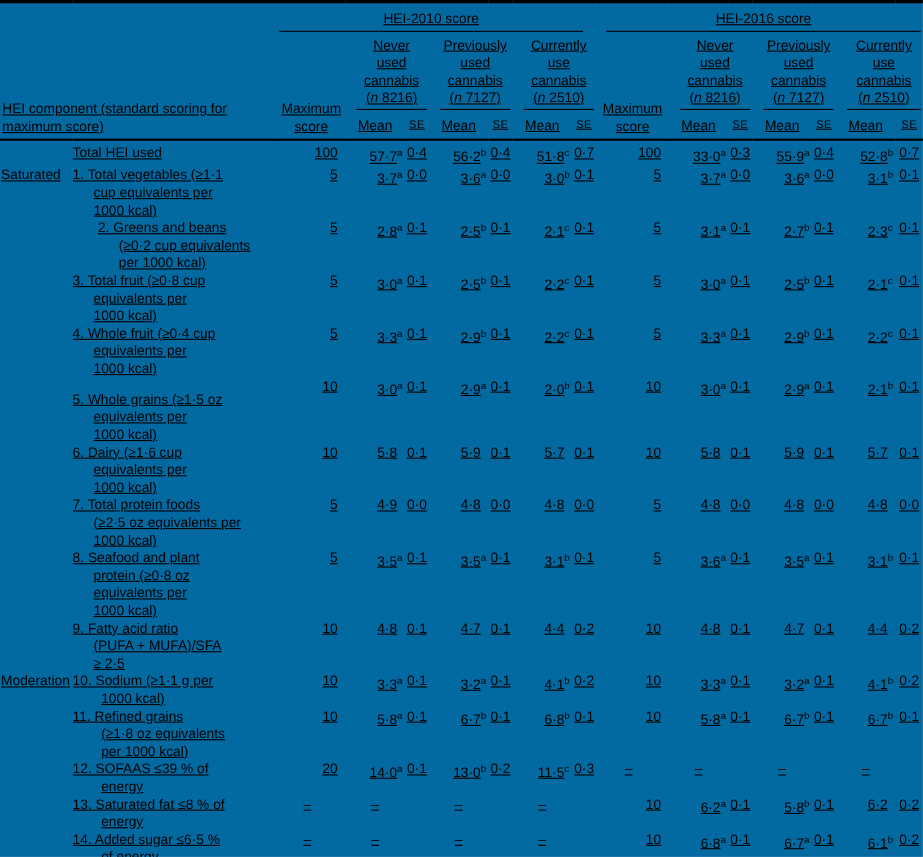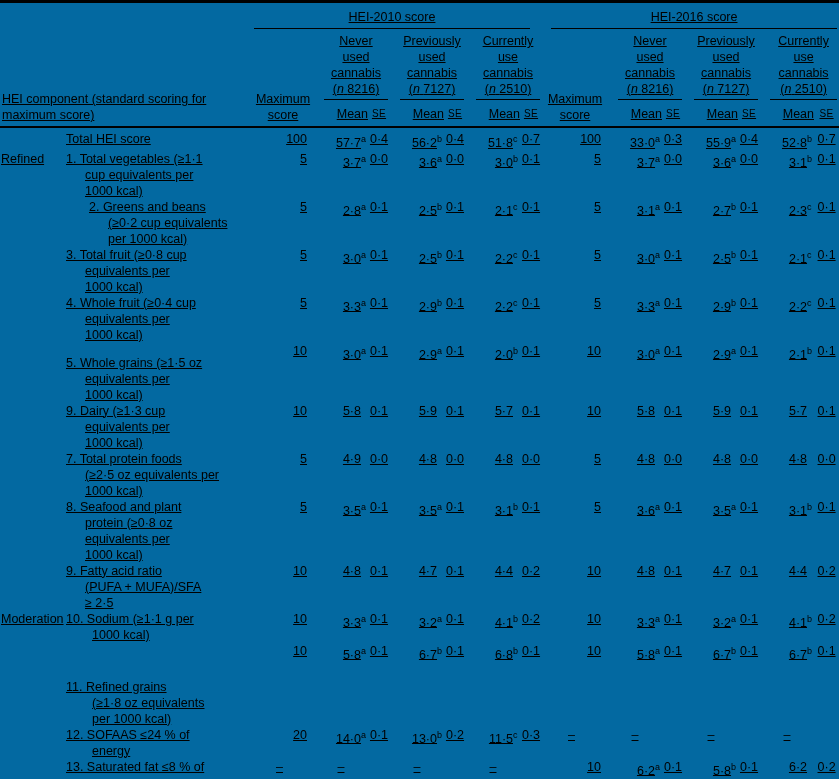--- a/index.html
+++ b/index.html
@@ -21,21 +21,21 @@
   .sp1 { margin-left: 2px; margin-right: 12px; }
   .sp2 { margin-left: 9px; margin-right: 2px; }
   
   .grpbox {
     border-bottom: 1.5px solid #000; padding: 4px 0 2px; text-align: center;
     margin: 0 2px 0 10px;
   }
   .grpbox .glines { white-space: pre-line; text-align: center; }
   .stub { text-align: left; white-space: pre-line; padding: 0 0 3px 2px; }
   .maxh { text-align: center; white-space: pre-line; padding-bottom: 3px; }
-  .meanh { text-align: right; padding: 4px 0 4px; }
+  .meanh { text-align: center; padding: 4px 0 4px; }
   .seh { font-size: 10px; letter-spacing: 0.4px; padding: 6px 0 4px; }
   
   tbody tr:first-child td { border-top: 2.5px solid #000; padding-top: 3px; }
   tbody tr:last-child td { border-bottom: 3.5px solid #000; padding-bottom: 4px; }
   .groupcell { padding-left: 1px; }
   .lbl { white-space: pre-line; }
   .maxcell { text-align: right; padding-right: 7px; }
   .mcell { text-align: right; white-space: nowrap; }
   .scell { text-align: center; }
   .msup { display: inline-block; width: 7px; font-size: 9px; vertical-align: 4.5px; text-align: left; }
@@ -137,39 +137,39 @@
       <th class="meanh">Mean</th>
       <th class="seh">SE</th>
       <th class="meanh">Mean</th>
       <th class="seh">SE</th>
     </tr>
   </thead>
   <tbody id="tbody">
         <tr>
           <td class="groupcell"></td>
           <td>
-            <div class="lbl" style="padding-left: 0px; text-indent: 0px;">Total HEI score</div>
+            <div class="lbl" style="padding-left: 0px; text-indent: 0px;">Total HEI used</div>
           </td>
           <td class="maxcell">100</td>
           <td class="mcell"><span>57·7</span><span class="msup">a</span></td>
           <td class="scell">0·4</td>
           <td class="mcell"><span>56·2</span><span class="msup">b</span></td>
           <td class="scell">0·4</td>
           <td class="mcell"><span>51·8</span><span class="msup">c</span></td>
           <td class="scell">0·7</td>
           <td class="maxcell">100</td>
           <td class="mcell"><span>33·0</span><span class="msup">a</span></td>
           <td class="scell">0·3</td>
           <td class="mcell"><span>55·9</span><span class="msup">a</span></td>
           <td class="scell">0·4</td>
           <td class="mcell"><span>52·8</span><span class="msup">b</span></td>
           <td class="scell">0·7</td>
         </tr>
         <tr>
-          <td class="groupcell">Refined</td>
+          <td class="groupcell">Saturated</td>
           <td>
             <div class="lbl" style="padding-left: 19px; text-indent: -19px;">1. Total vegetables (≥1·1
 cup equivalents per
 1000 kcal)</div>
           </td>
           <td class="maxcell">5</td>
           <td class="mcell"><span>3·7</span><span class="msup">a</span></td>
           <td class="scell">0·0</td>
           <td class="mcell"><span>3·6</span><span class="msup">a</span></td>
           <td class="scell">0·0</td>
@@ -267,21 +267,21 @@
           <td class="mcell"><span>3·0</span><span class="msup">a</span></td>
           <td class="scell">0·1</td>
           <td class="mcell"><span>2·9</span><span class="msup">a</span></td>
           <td class="scell">0·1</td>
           <td class="mcell"><span>2·1</span><span class="msup">b</span></td>
           <td class="scell">0·1</td>
         </tr>
         <tr>
           <td class="groupcell"></td>
           <td>
-            <div class="lbl" style="padding-left: 19px; text-indent: -19px;">9. Dairy (≥1·3 cup
+            <div class="lbl" style="padding-left: 19px; text-indent: -19px;">6. Dairy (≥1·6 cup
 equivalents per
 1000 kcal)</div>
           </td>
           <td class="maxcell">10</td>
           <td class="mcell"><span>5·8</span><span class="msup"></span></td>
           <td class="scell">0·1</td>
           <td class="mcell"><span>5·9</span><span class="msup"></span></td>
           <td class="scell">0·1</td>
           <td class="mcell"><span>5·7</span><span class="msup"></span></td>
           <td class="scell">0·1</td>
@@ -377,21 +377,21 @@
           <td class="mcell"><span>3·3</span><span class="msup">a</span></td>
           <td class="scell">0·1</td>
           <td class="mcell"><span>3·2</span><span class="msup">a</span></td>
           <td class="scell">0·1</td>
           <td class="mcell"><span>4·1</span><span class="msup">b</span></td>
           <td class="scell">0·2</td>
         </tr>
         <tr>
           <td class="groupcell"></td>
           <td>
-            <div class="lbl" style="padding-left: 26px; text-indent: -26px; margin-top: 36px;">11. Refined grains
+            <div class="lbl" style="padding-left: 26px; text-indent: -26px;">11. Refined grains
 (≥1·8 oz equivalents
 per 1000 kcal)</div>
           </td>
           <td class="maxcell">10</td>
           <td class="mcell"><span>5·8</span><span class="msup">a</span></td>
           <td class="scell">0·1</td>
           <td class="mcell"><span>6·7</span><span class="msup">b</span></td>
           <td class="scell">0·1</td>
           <td class="mcell"><span>6·8</span><span class="msup">b</span></td>
           <td class="scell">0·1</td>
@@ -399,21 +399,21 @@
           <td class="mcell"><span>5·8</span><span class="msup">a</span></td>
           <td class="scell">0·1</td>
           <td class="mcell"><span>6·7</span><span class="msup">b</span></td>
           <td class="scell">0·1</td>
           <td class="mcell"><span>6·7</span><span class="msup">b</span></td>
           <td class="scell">0·1</td>
         </tr>
         <tr>
           <td class="groupcell"></td>
           <td>
-            <div class="lbl" style="padding-left: 26px; text-indent: -26px;">12. SOFAAS ≤24 % of
+            <div class="lbl" style="padding-left: 26px; text-indent: -26px;">12. SOFAAS ≤39 % of
 energy</div>
           </td>
           <td class="maxcell">20</td>
           <td class="mcell"><span>14·0</span><span class="msup">a</span></td>
           <td class="scell">0·1</td>
           <td class="mcell"><span>13·0</span><span class="msup">b</span></td>
           <td class="scell">0·2</td>
           <td class="mcell"><span>11·5</span><span class="msup">c</span></td>
           <td class="scell">0·3</td>
           <td class="maxcell dash">–</td>

